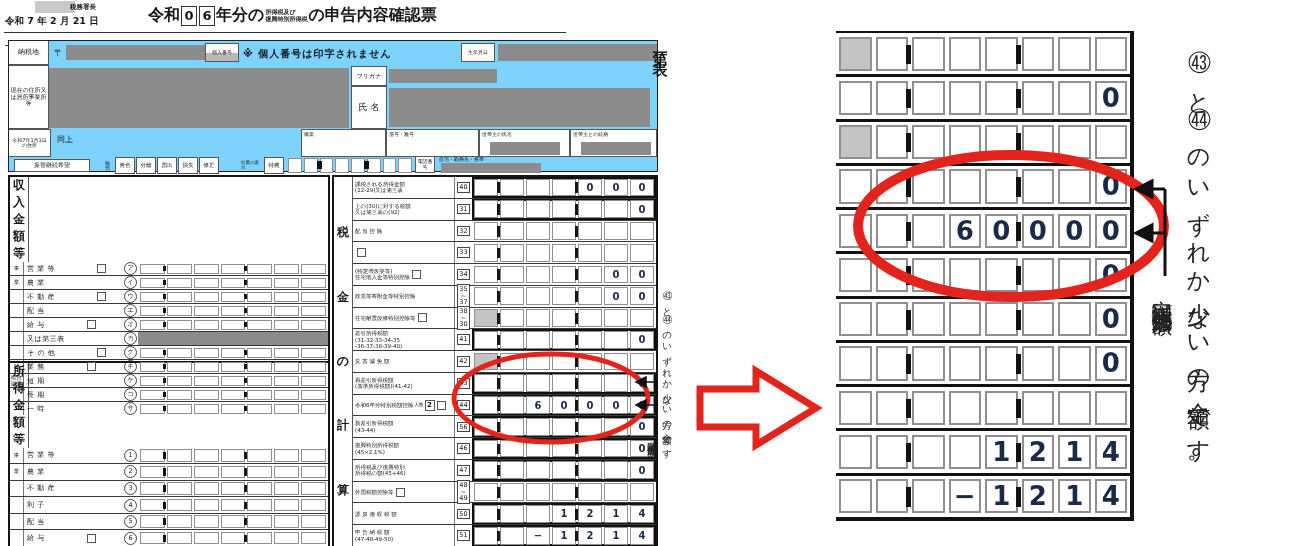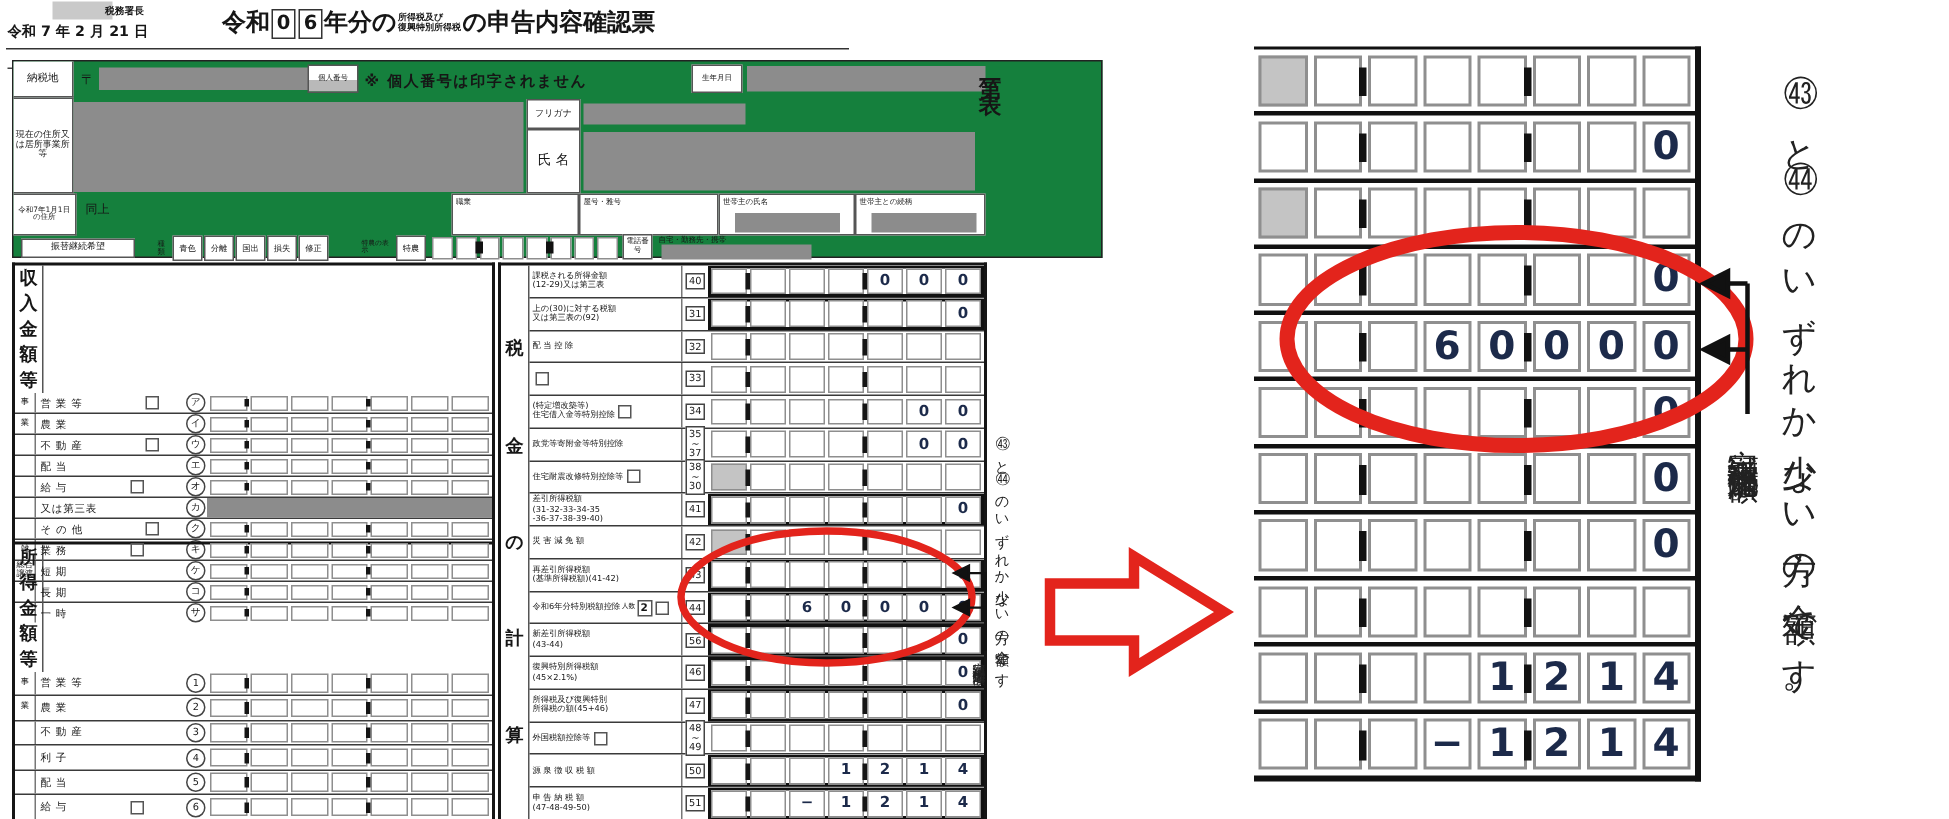--- a/index.html
+++ b/index.html
@@ -12,21 +12,21 @@
   .stamp{left:35px;top:1px;width:40px;height:12px;background:#c9c9c9;}
   .taxoffice{left:70px;top:3px;font-size:6.5px;font-weight:bold;}
   .dateline{left:5px;top:15px;font-size:9.5px;font-weight:bold;border-bottom:1px solid #444;padding-bottom:17px;}
   .title{left:148px;top:5px;display:flex;align-items:center;font-weight:bold;font-size:16px;white-space:nowrap;}
   .ybox{display:inline-flex;align-items:center;justify-content:center;width:14px;height:18px;
         border:1.5px solid #333;font-size:13px;margin:0 1px;background:#fff;}
   .tstack{display:inline-flex;flex-direction:column;font-size:6px;font-weight:bold;line-height:1.15;margin:0 1px;}
   .title-underline{left:4px;top:32px;width:562px;border-top:1.5px solid #333;}
 
   
-  .hdr{left:8px;top:40px;width:727px;height:132px;border:1.5px solid #222;background:#15803d;}
+  .hdr{left:8px;top:40px;width:650px;height:132px;border:1.5px solid #222;background:#7dd3fc;}
   .hbx{position:absolute;box-sizing:border-box;border:1px solid #555;background:#fff;
        display:flex;align-items:center;justify-content:center;text-align:center;line-height:1.1;}
   .h-nozei{left:0;top:0;width:40px;height:24px;font-size:7px;border-left:none;border-top:none;}
   .h-post{position:absolute;left:45px;top:6px;font-size:9px;}
   .h-gray-postal{left:57px;top:4px;width:140px;height:15px;}
   .h-kojin{left:196px;top:2px;width:34px;height:19px;font-size:5px;
            background:linear-gradient(#fff 55%,#b9b9b9 55%);}
   .h-note{position:absolute;left:234px;top:6px;font-size:10px;font-weight:bold;letter-spacing:1px;}
   .h-birth{left:452px;top:2px;width:34px;height:19px;font-size:5px;}
   .h-gray-dob{left:489px;top:3px;width:159px;height:17px;}

